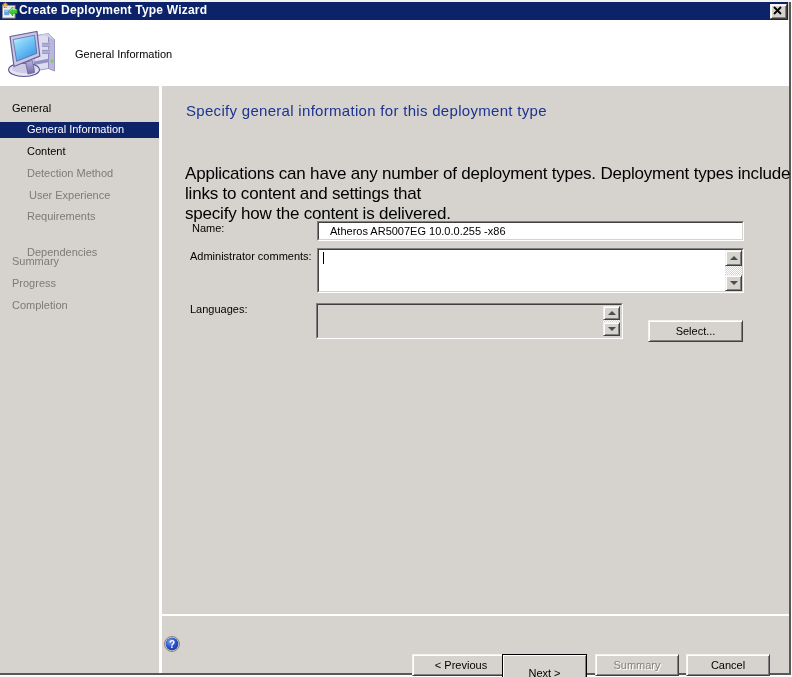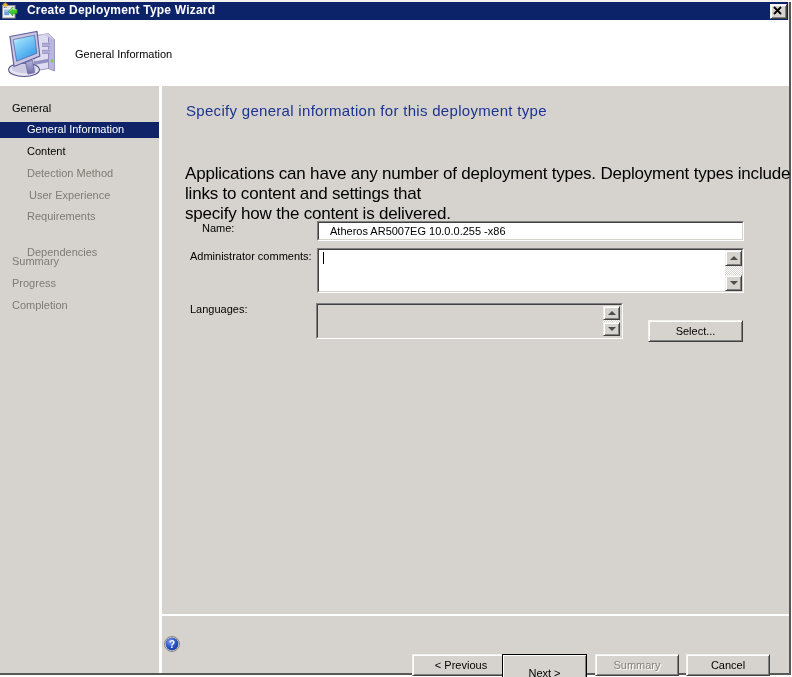--- a/index.html
+++ b/index.html
@@ -4,21 +4,21 @@
 <style>
   * { margin:0; padding:0; box-sizing:border-box; }
   html,body { width:792px; height:677px; overflow:hidden; }
   body { font-family:"Liberation Sans", sans-serif; background:#fff; }
   #win { position:relative; width:792px; height:677px; background:#d6d3ce; }
   .abs { position:absolute; }
 
   
   #topline { left:0; top:0; width:792px; height:2px; background:#f4f2ee; }
   #titlebar { left:0; top:2px; width:788px; height:18px; background:#0c2269; }
-  #title-text { left:19px; top:3px; color:#fff; font-size:12px; font-weight:bold; letter-spacing:0.2px;margin-left:8px; }
+  #title-text { left:19px; top:3px; color:#fff; font-size:12px; font-weight:bold; letter-spacing:0.2px; }
   #closebtn { left:770px; top:4px; width:17px; height:15px; background:#d6d3ce;
       border-top:1px solid #f2f0ec; border-left:1px solid #f2f0ec;
       border-right:1px solid #404040; border-bottom:1px solid #404040;
       box-shadow: inset 1px 1px 0 #fff, inset -1px -1px 0 #808080; }
 
   
   #rightedge1 { left:788px; top:2px; width:1px; height:673px; background:#d6d3ce; }
   #rightedge2 { left:789px; top:2px; width:2px; height:673px; background:#585858; }
   #rightedge3 { left:791px; top:0px; width:1px; height:677px; background:#fdfdfd; }
   #botedge1 { left:0px; top:673px; width:791px; height:2px; background:#585858; }
@@ -171,21 +171,21 @@
   <div class="nav" style="left:29px; top:189px; color:#7e7b74;">User Experience</div>
   <div class="nav" style="left:27px; top:210px; color:#7e7b74;">Requirements</div>
   <div class="nav" style="left:27px; top:246px; color:#7e7b74;">Dependencies</div>
   <div class="nav" style="left:12px; top:255px; color:#7e7b74;">Summary</div>
   <div class="nav" style="left:12px; top:277px; color:#7e7b74;">Progress</div>
   <div class="nav" style="left:12px; top:299px; color:#7e7b74;">Completion</div>
 
   <div class="abs" id="heading">Specify general information for this deployment type</div>
   <div class="abs" id="para">Applications can have any number of deployment types. Deployment types include links to content and settings that<br>specify how the content is delivered.</div>
 
-  <div class="lbl" style="left:202px; top:222px;">Name:</div>
+  <div class="lbl" style="left:192px; top:222px;">Name:</div>
   <div class="lbl" style="left:190px; top:250px;">Administrator comments:</div>
   <div class="lbl" style="left:190px; top:303px;">Languages:</div>
 
   <div class="sunk" id="nameinput">
       <div class="sunk-in"></div>
     <div class="inner">Atheros AR5007EG 10.0.0.255 -x86</div>
   </div>
 
   <div class="sunk" id="comments">
       <div class="sunk-in"></div>

